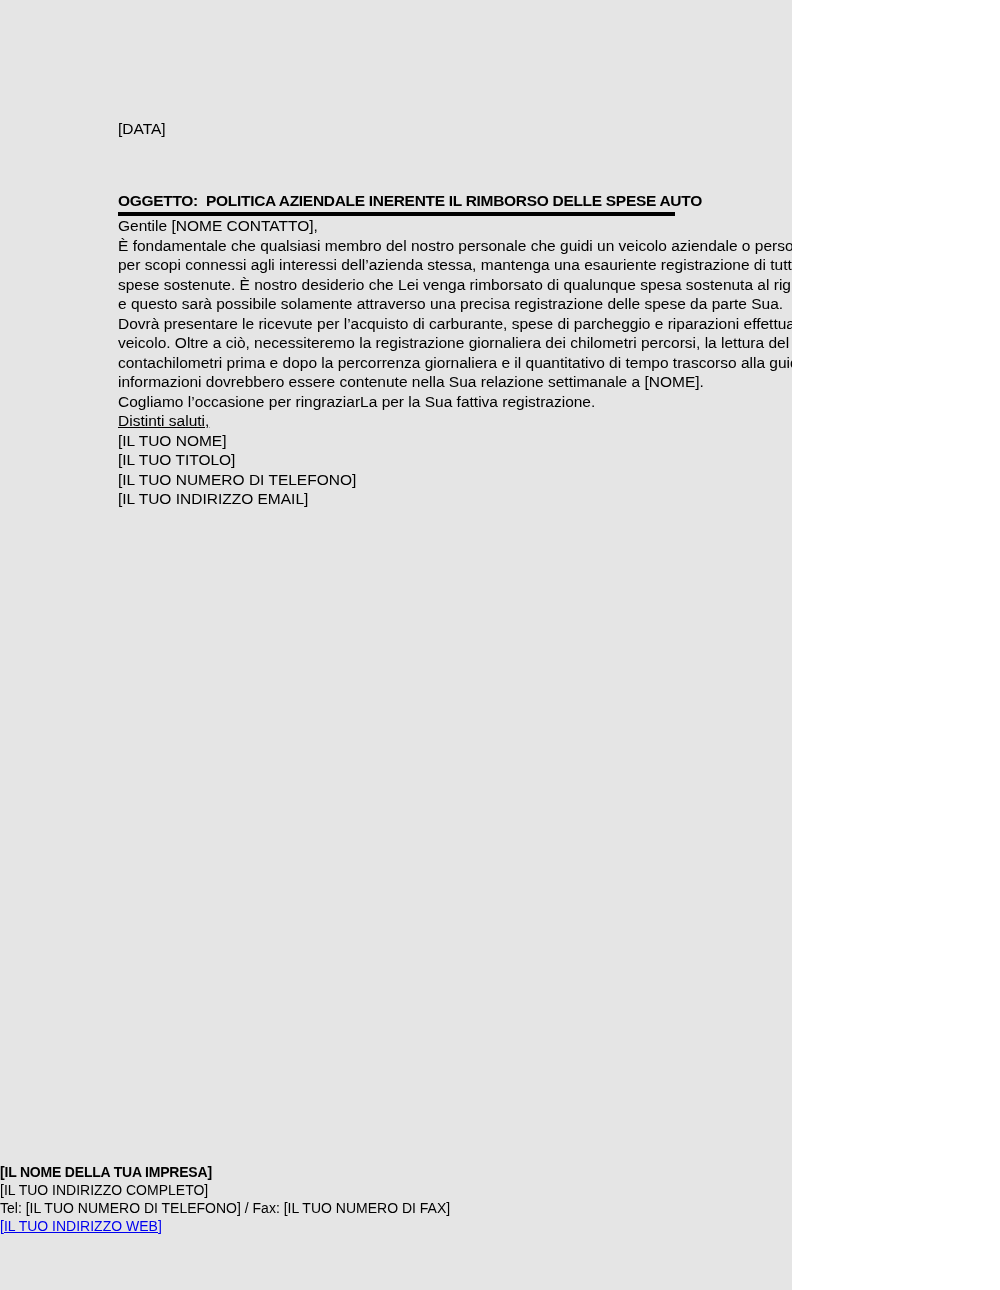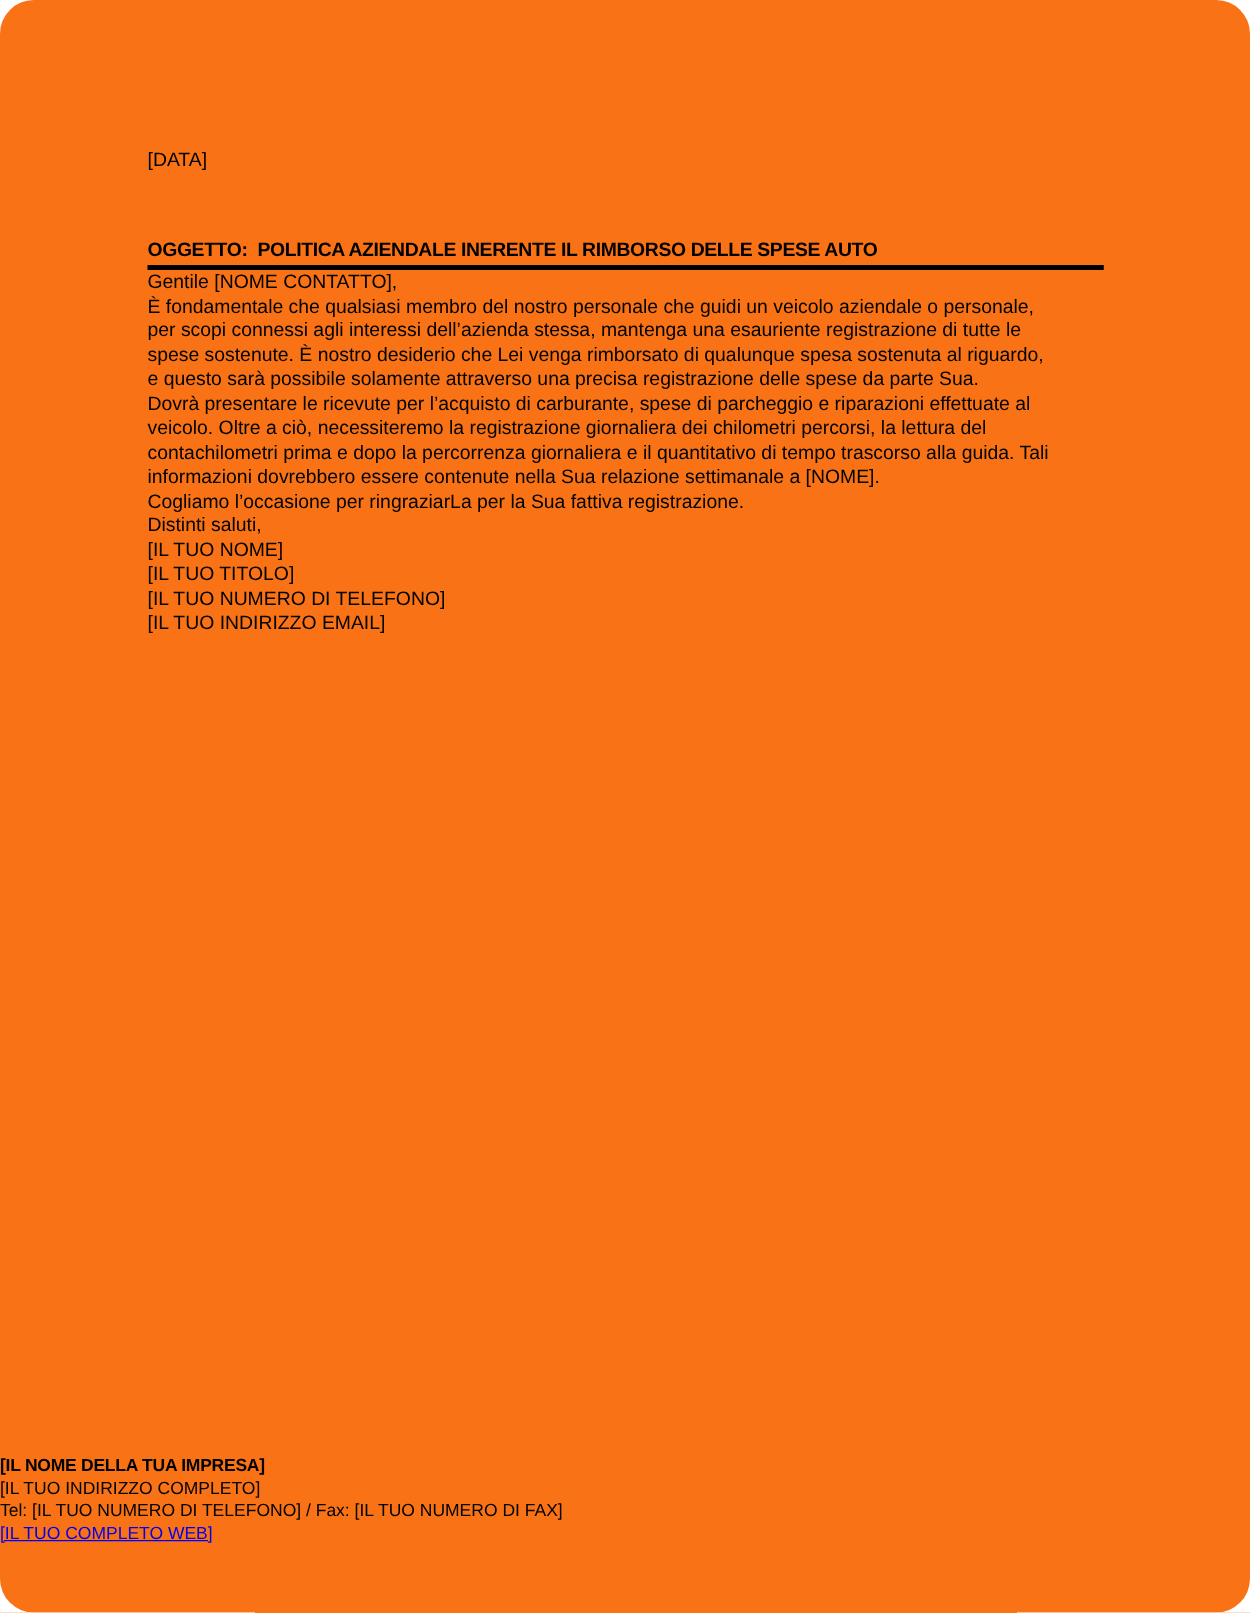--- a/index.html
+++ b/index.html
@@ -2,29 +2,28 @@
 <html><head>
 <meta charset="utf-8">
 <style>
   html, body {
     margin: 0;
     padding: 0;
     background: #ffffff;
   }
   .page {
     position: relative;
-    width: 1000px;
+    width: 792px;
     height: 1290px;
-    background: #f97316;
+    background: #e5e5e5;
     overflow: hidden;
     font-family: "Liberation Sans", "DejaVu Sans", sans-serif;
     font-size: 15.5px;
     line-height: 19.5px;
     color: #000000;
-    border-radius: 27px;
   }
   .content {
     padding: 119px 117px 0 118px;
   }
   .content p { margin: 0; }
 
   .recipient   { margin-top: 57px; }
 
   .subject {
     margin: 52px 0 0 0;
@@ -36,21 +35,21 @@
   }
   .rule {
     height: 4px;
     background: #000000;
     margin-top: 2px;
   }
 
   .salutation  { margin-top: 32px; }
   .para        { margin-top: 15px; white-space: nowrap; }
   .para-last   { margin-top: 17px; }
-  .closing     { margin-top: 37px; }
+  .closing     { margin-top: 37px; text-decoration: underline; }
   .signature   { margin-top: 74px; }
 
   .footer {
     position: absolute;
     left: 0;
     top: 1163px;
     width: 100%;
     text-align: left;
     font-size: 14px;
     line-height: 18px;
@@ -90,16 +89,16 @@
 
     <p class="signature">[IL TUO NOME]<br>[IL TUO TITOLO]<br>[IL TUO NUMERO DI TELEFONO]<br>[IL TUO INDIRIZZO EMAIL]</p>
 
   </div>
 
   <div class="footer">
     <div class="footer-company">[IL NOME DELLA TUA IMPRESA]</div>
     <div class="footer-line">[IL TUO INDIRIZZO COMPLETO]</div>
     <div class="footer-line">Tel: [IL TUO NUMERO DI TELEFONO] / Fax: [IL TUO NUMERO DI FAX]</div>
     <div class="footer-line">
-      <a href="#" class="footer-link">[IL TUO COMPLETO WEB]</a>
+      <a href="#" class="footer-link">[IL TUO INDIRIZZO WEB]</a>
     </div>
   </div>
 </div>
 
 </body></html>

